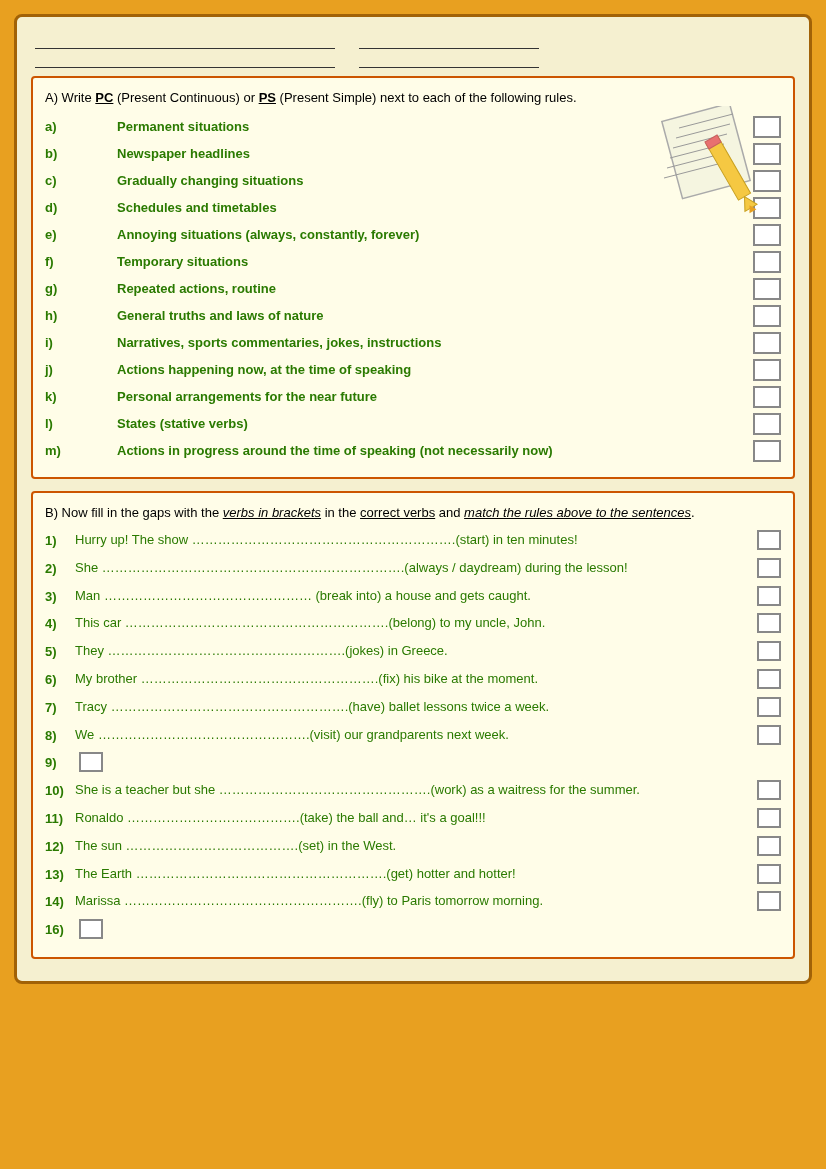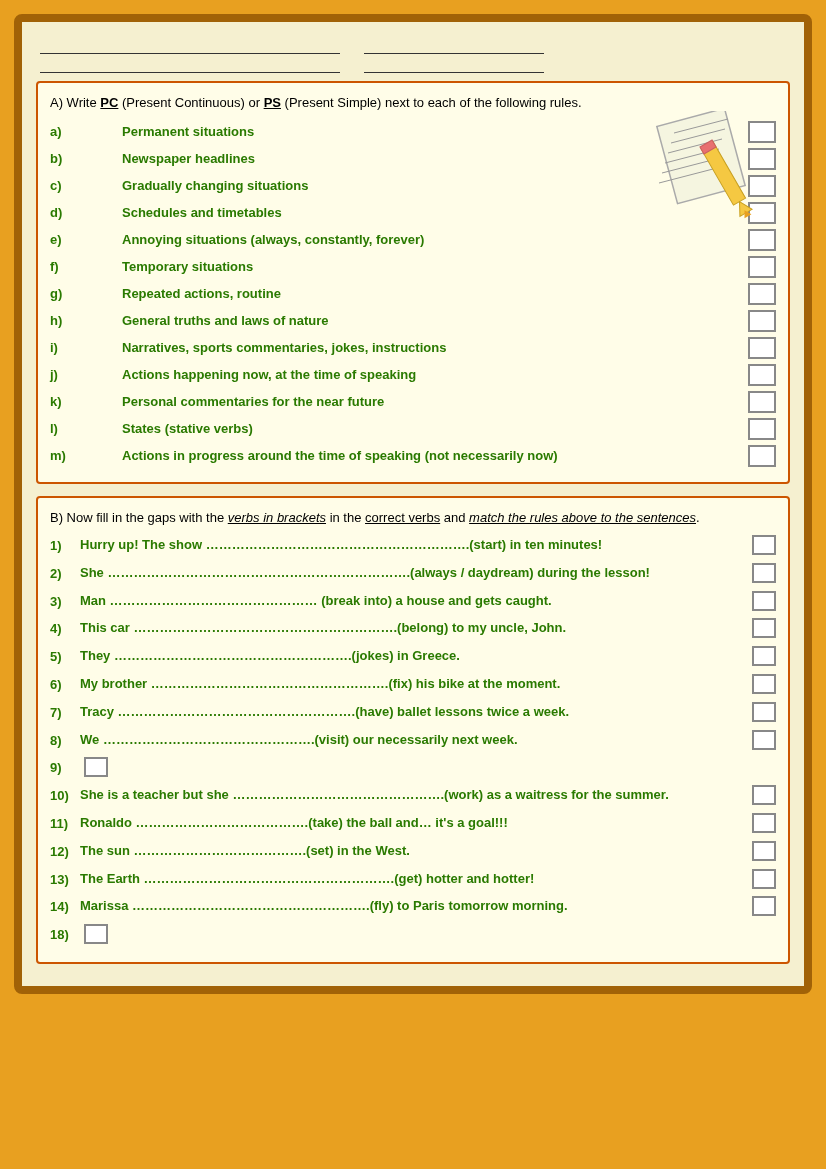--- a/index.html
+++ b/index.html
@@ -6,21 +6,21 @@
     body {
       background: #e8a020;
       font-family: Arial, sans-serif;
       font-size: 13px;
       padding: 10px;
       width: 826px;
       min-height: 1169px;
     }
     .outer-border {
       background: #f5f0d0;
-      border: 8px solid #a16207;
+      border: 3px solid #a16207;
       border-radius: 8px;
       padding: 10px 14px;
       margin: 4px;
     }
     .header-section {
       text-align: center;
       margin-bottom: 8px;
     }
     .header-title {
       font-size: 14px;
@@ -109,21 +109,21 @@
       line-height: 1.6;
     }
     .sentence-num {
       min-width: 30px;
       font-weight: bold;
       color: #2a7a00;
       padding-top: 1px;
     }
     .sentence-text {
       color: #2a7a00;
-      font-weight: bold;
+      font-weight: normal;
       flex: 1;
       line-height: 1.6;
     }
     .sentence-answer-box {
       width: 24px;
       height: 20px;
       border: 2px solid #888;
       display: inline-block;
       background: white;
       flex-shrink: 0;
@@ -233,21 +233,21 @@
     <span class="rule-text">Narratives, sports commentaries, jokes, instructions</span>
     <span class="answer-box"></span>
   </div>
           <div class="rule-item">
     <span class="rule-label">j)</span>
     <span class="rule-text">Actions happening now, at the time of speaking</span>
     <span class="answer-box"></span>
   </div>
           <div class="rule-item">
     <span class="rule-label">k)</span>
-    <span class="rule-text">Personal commentaries for the near future</span>
+    <span class="rule-text">Personal arrangements for the near future</span>
     <span class="answer-box"></span>
   </div>
           <div class="rule-item">
     <span class="rule-label">l)</span>
     <span class="rule-text">States (stative verbs)</span>
     <span class="answer-box"></span>
   </div>
           <div class="rule-item">
     <span class="rule-label">m)</span>
     <span class="rule-text">Actions in progress around the time of speaking (not necessarily now)</span>
@@ -292,21 +292,21 @@
     <span class="sentence-text">My brother ……………………………………………….(fix) his bike at the moment.</span>
     <span class="sentence-answer-box"></span>
   </div>
         <div class="sentence-item">
     <span class="sentence-num">7)</span>
     <span class="sentence-text">Tracy ……………………………………………….(have) ballet lessons twice a week.</span>
     <span class="sentence-answer-box"></span>
   </div>
         <div class="sentence-item">
     <span class="sentence-num">8)</span>
-    <span class="sentence-text">We ………………………………………….(visit) our necessarily next week.</span>
+    <span class="sentence-text">We ………………………………………….(visit) our grandparents next week.</span>
     <span class="sentence-answer-box"></span>
   </div>
         <div class="sentence-item">
     <span class="sentence-num">9)</span>
     <span class="sentence-answer-box"></span>
   </div>
         <div class="sentence-item">
     <span class="sentence-num">10)</span>
     <span class="sentence-text">She is a teacher but she ………………………………………….(work) as a waitress for the summer.</span>
     <span class="sentence-answer-box"></span>
@@ -325,19 +325,19 @@
     <span class="sentence-num">13)</span>
     <span class="sentence-text">The Earth ………………………………………………….(get) hotter and hotter!</span>
     <span class="sentence-answer-box"></span>
   </div>
         <div class="sentence-item">
     <span class="sentence-num">14)</span>
     <span class="sentence-text">Marissa ……………………………………………….(fly) to Paris tomorrow morning.</span>
     <span class="sentence-answer-box"></span>
   </div>
         <div class="sentence-item">
-    <span class="sentence-num">18)</span>
+    <span class="sentence-num">16)</span>
     <span class="sentence-answer-box"></span>
   </div>
       </div>
   </div>
 
 </div>
 
 </body></html>

